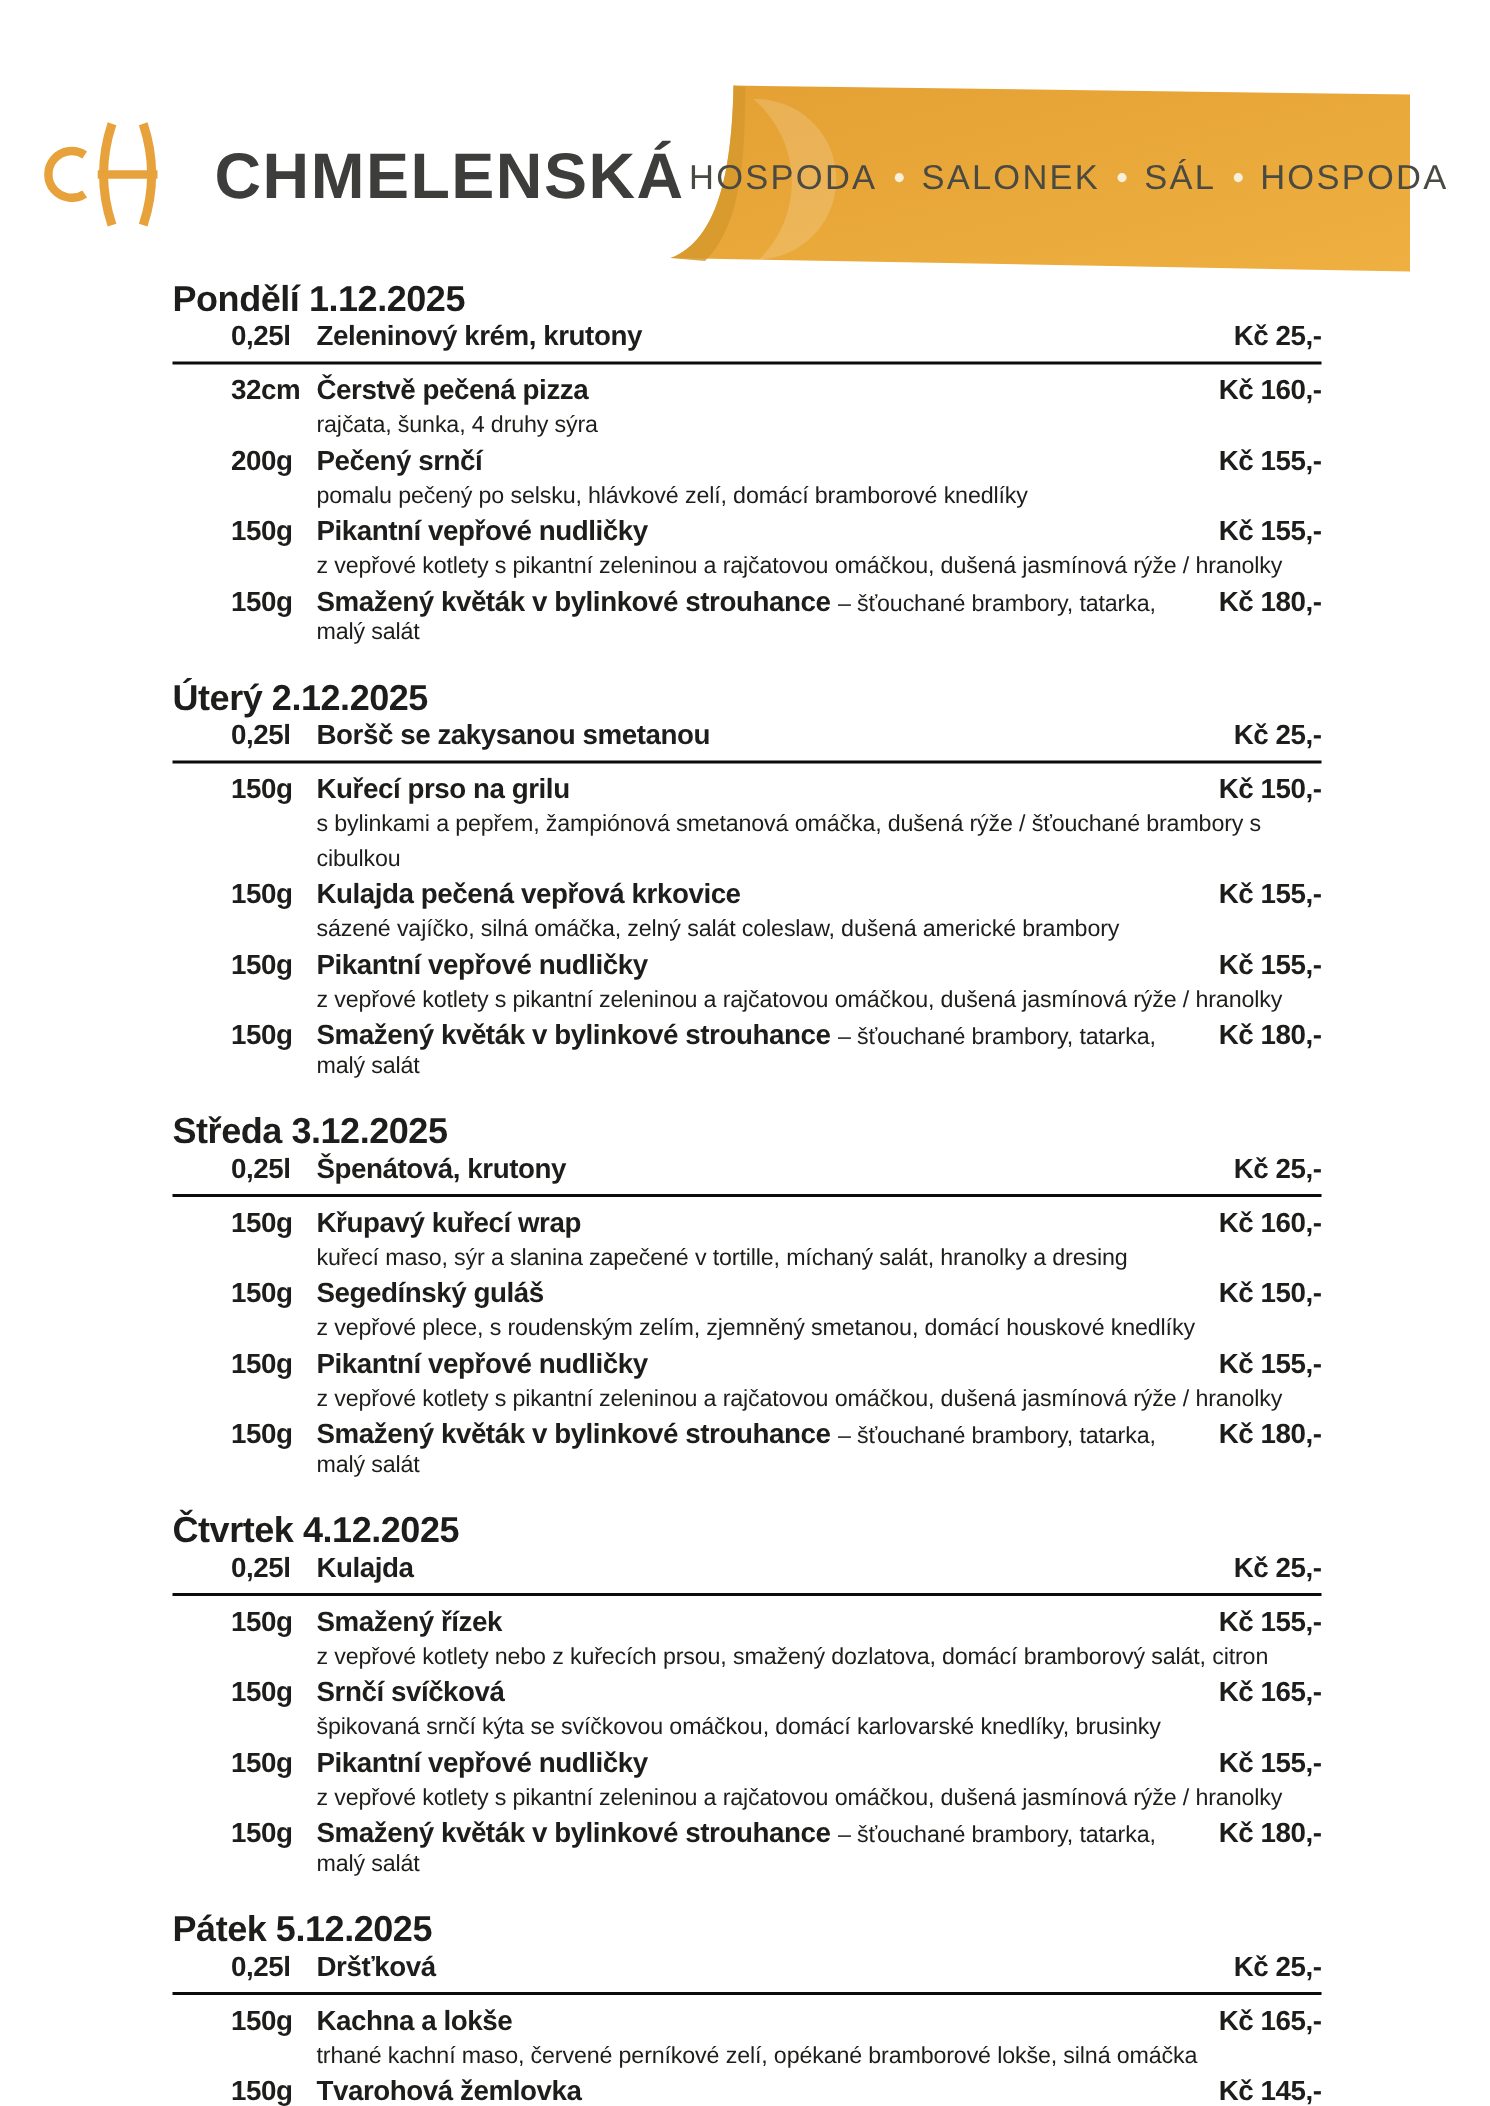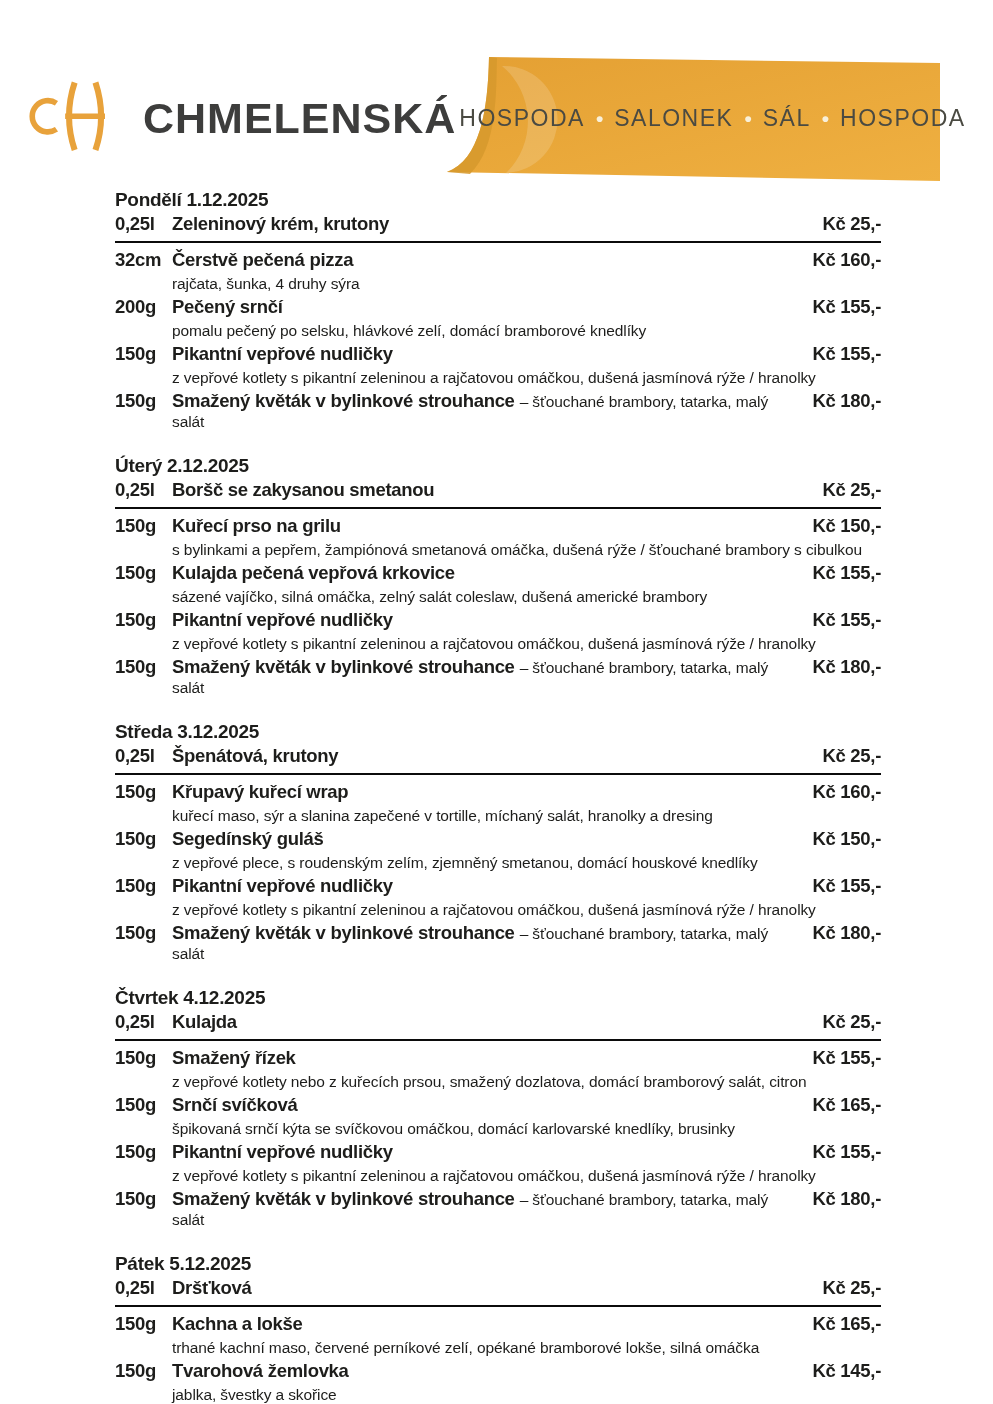--- a/index.html
+++ b/index.html
@@ -30,26 +30,27 @@
   .ribbon-text .bw{
     font-size:23px;color:#4a4a42;letter-spacing:1.5px;font-weight:400;
   }
   .ribbon-text .dot{
     font-size:21px;color:#f8f0da;font-weight:700;line-height:1;
   }
   
   .content{position:absolute;top:187px;left:115px;right:112px;}
   .day{margin-bottom:22px;}
   .day-title{
-    margin:0;font-size:19px;font-weight:700;line-height:25px;
+    margin:0;font-size:24px;font-weight:700;line-height:25px;
     letter-spacing:-0.3px;
   }
   .row{
     display:grid;grid-template-columns:57px 1fr auto;
     align-items:baseline;
+    margin-left:39px;
   }
   .portion,.dish-name,.price{
     font-size:18.5px;font-weight:700;line-height:24px;letter-spacing:-0.3px;
   }
   .price{text-align:right;padding-left:14px;white-space:nowrap;}
   .dish{min-width:0;}
   .inline-desc{
     font-size:15.5px;font-weight:400;letter-spacing:-0.1px;margin-left:5px;
   }
   .desc{

